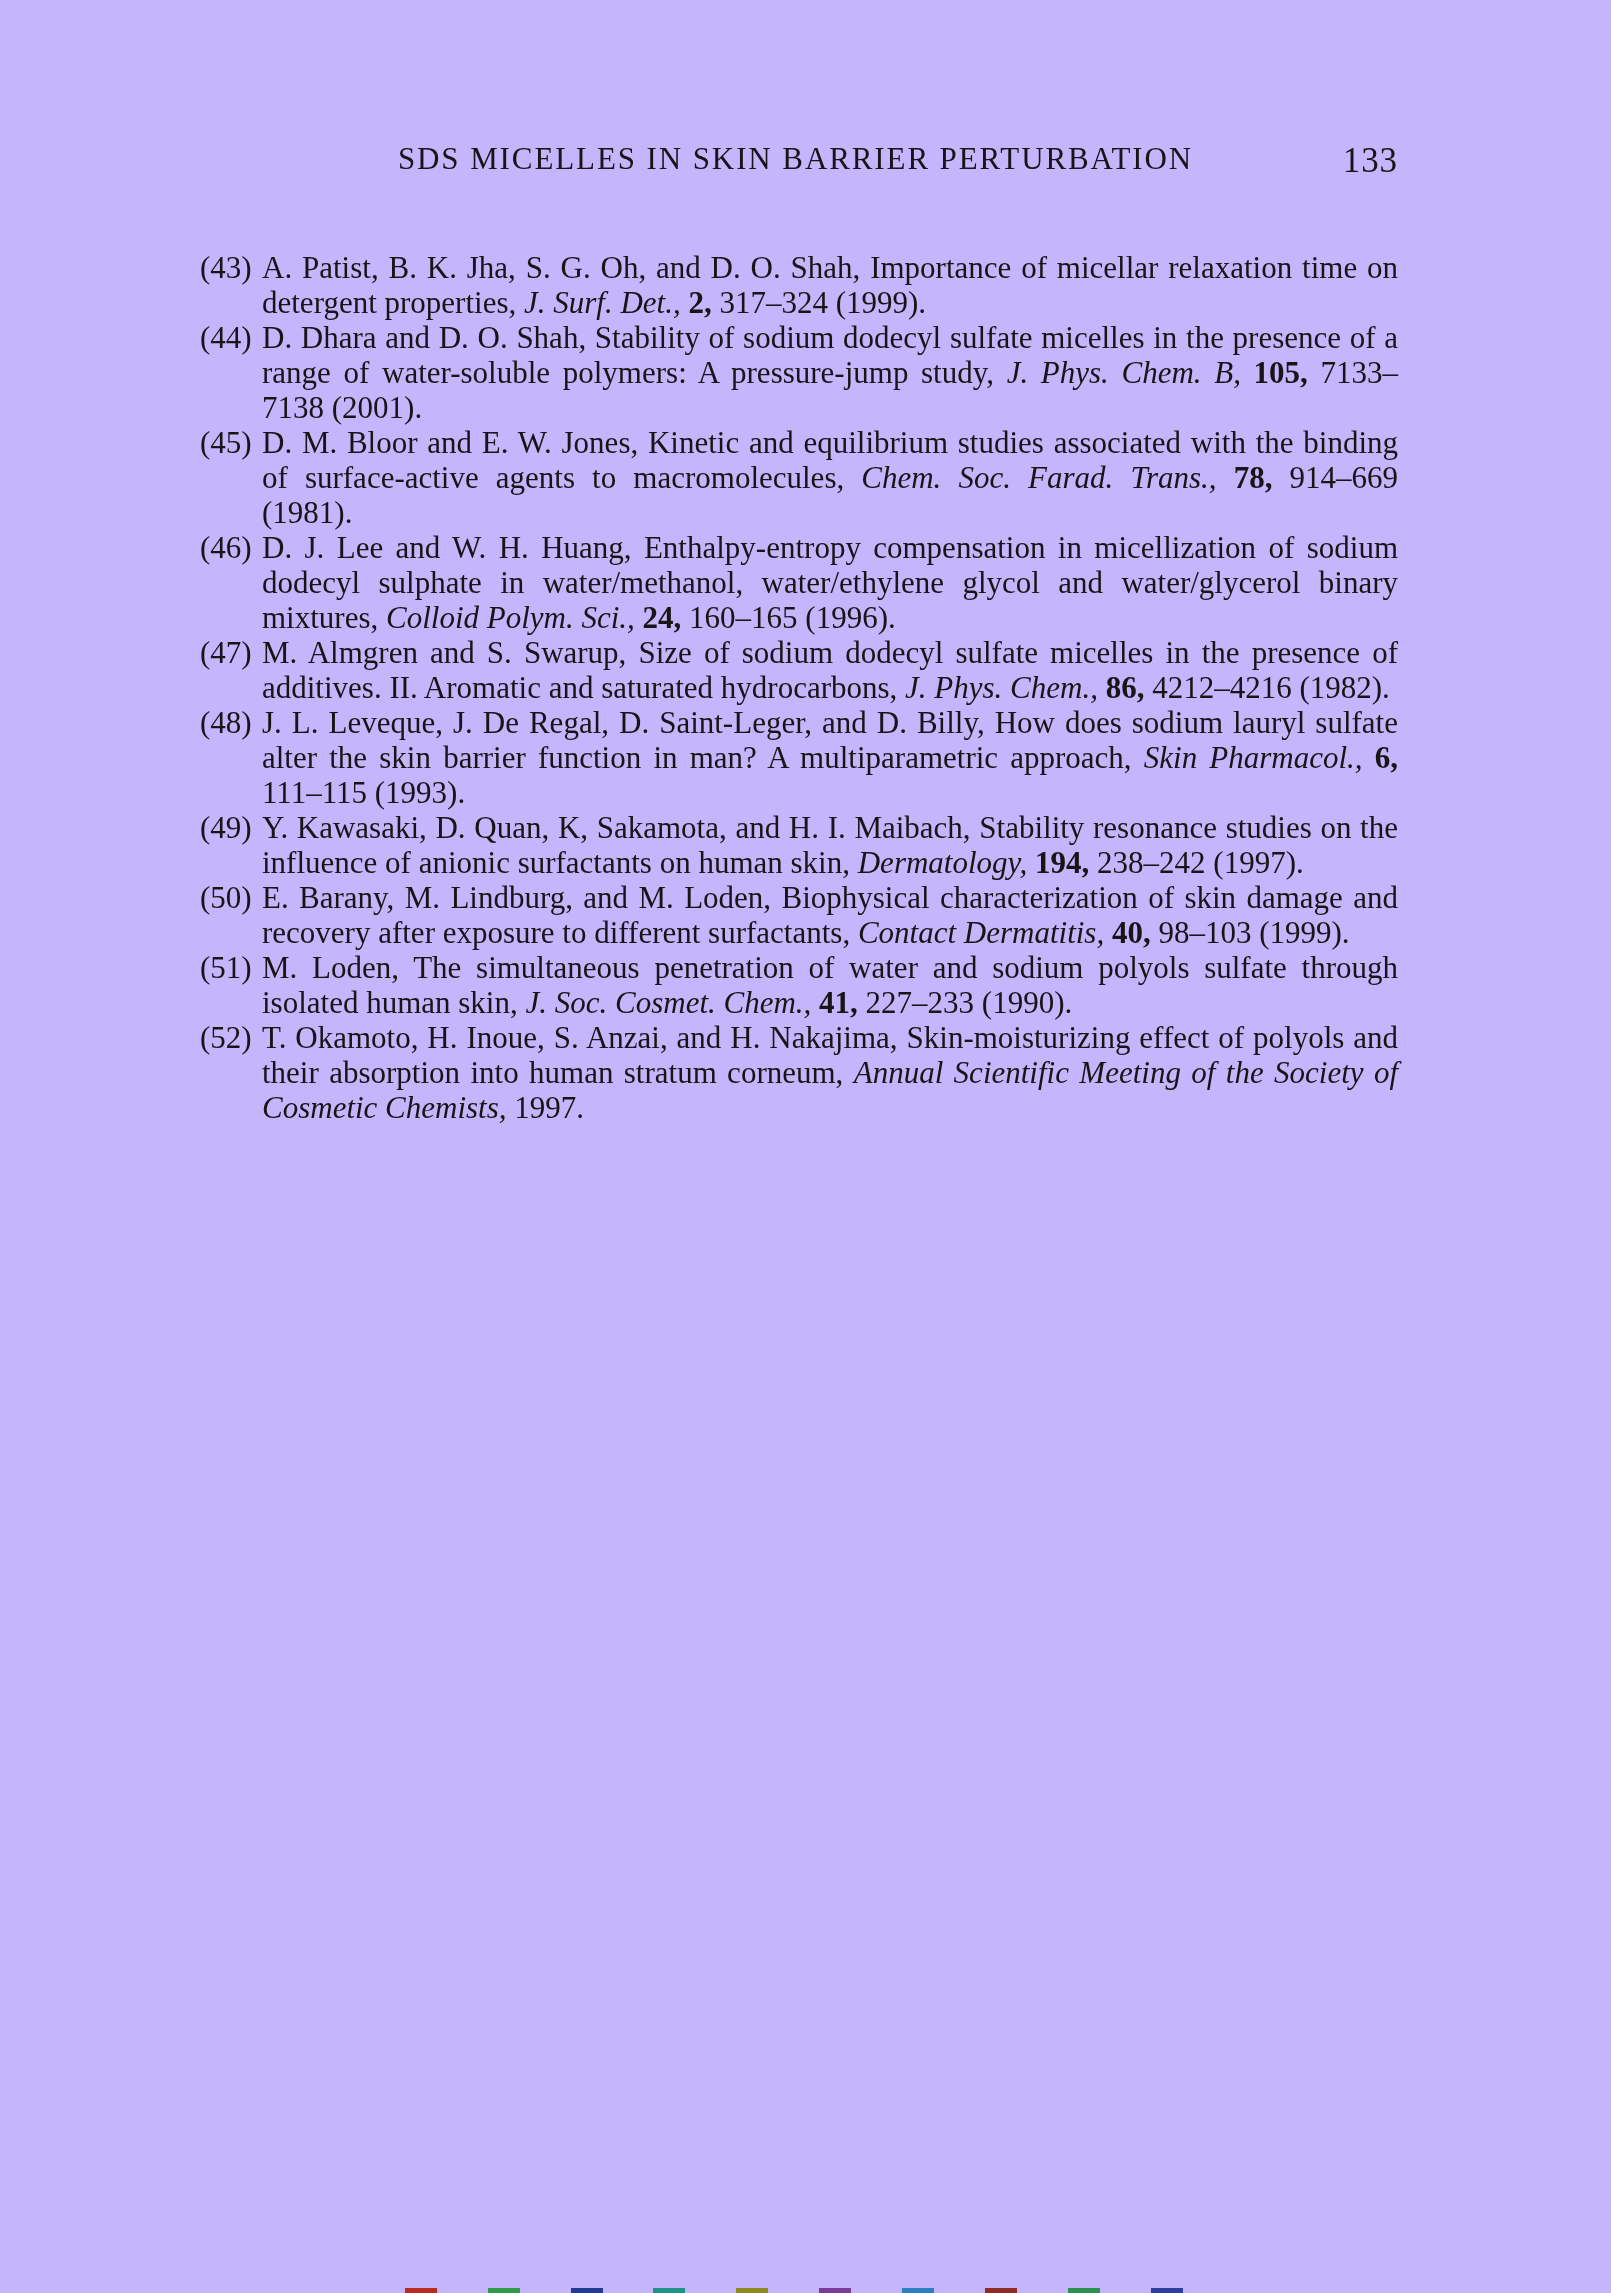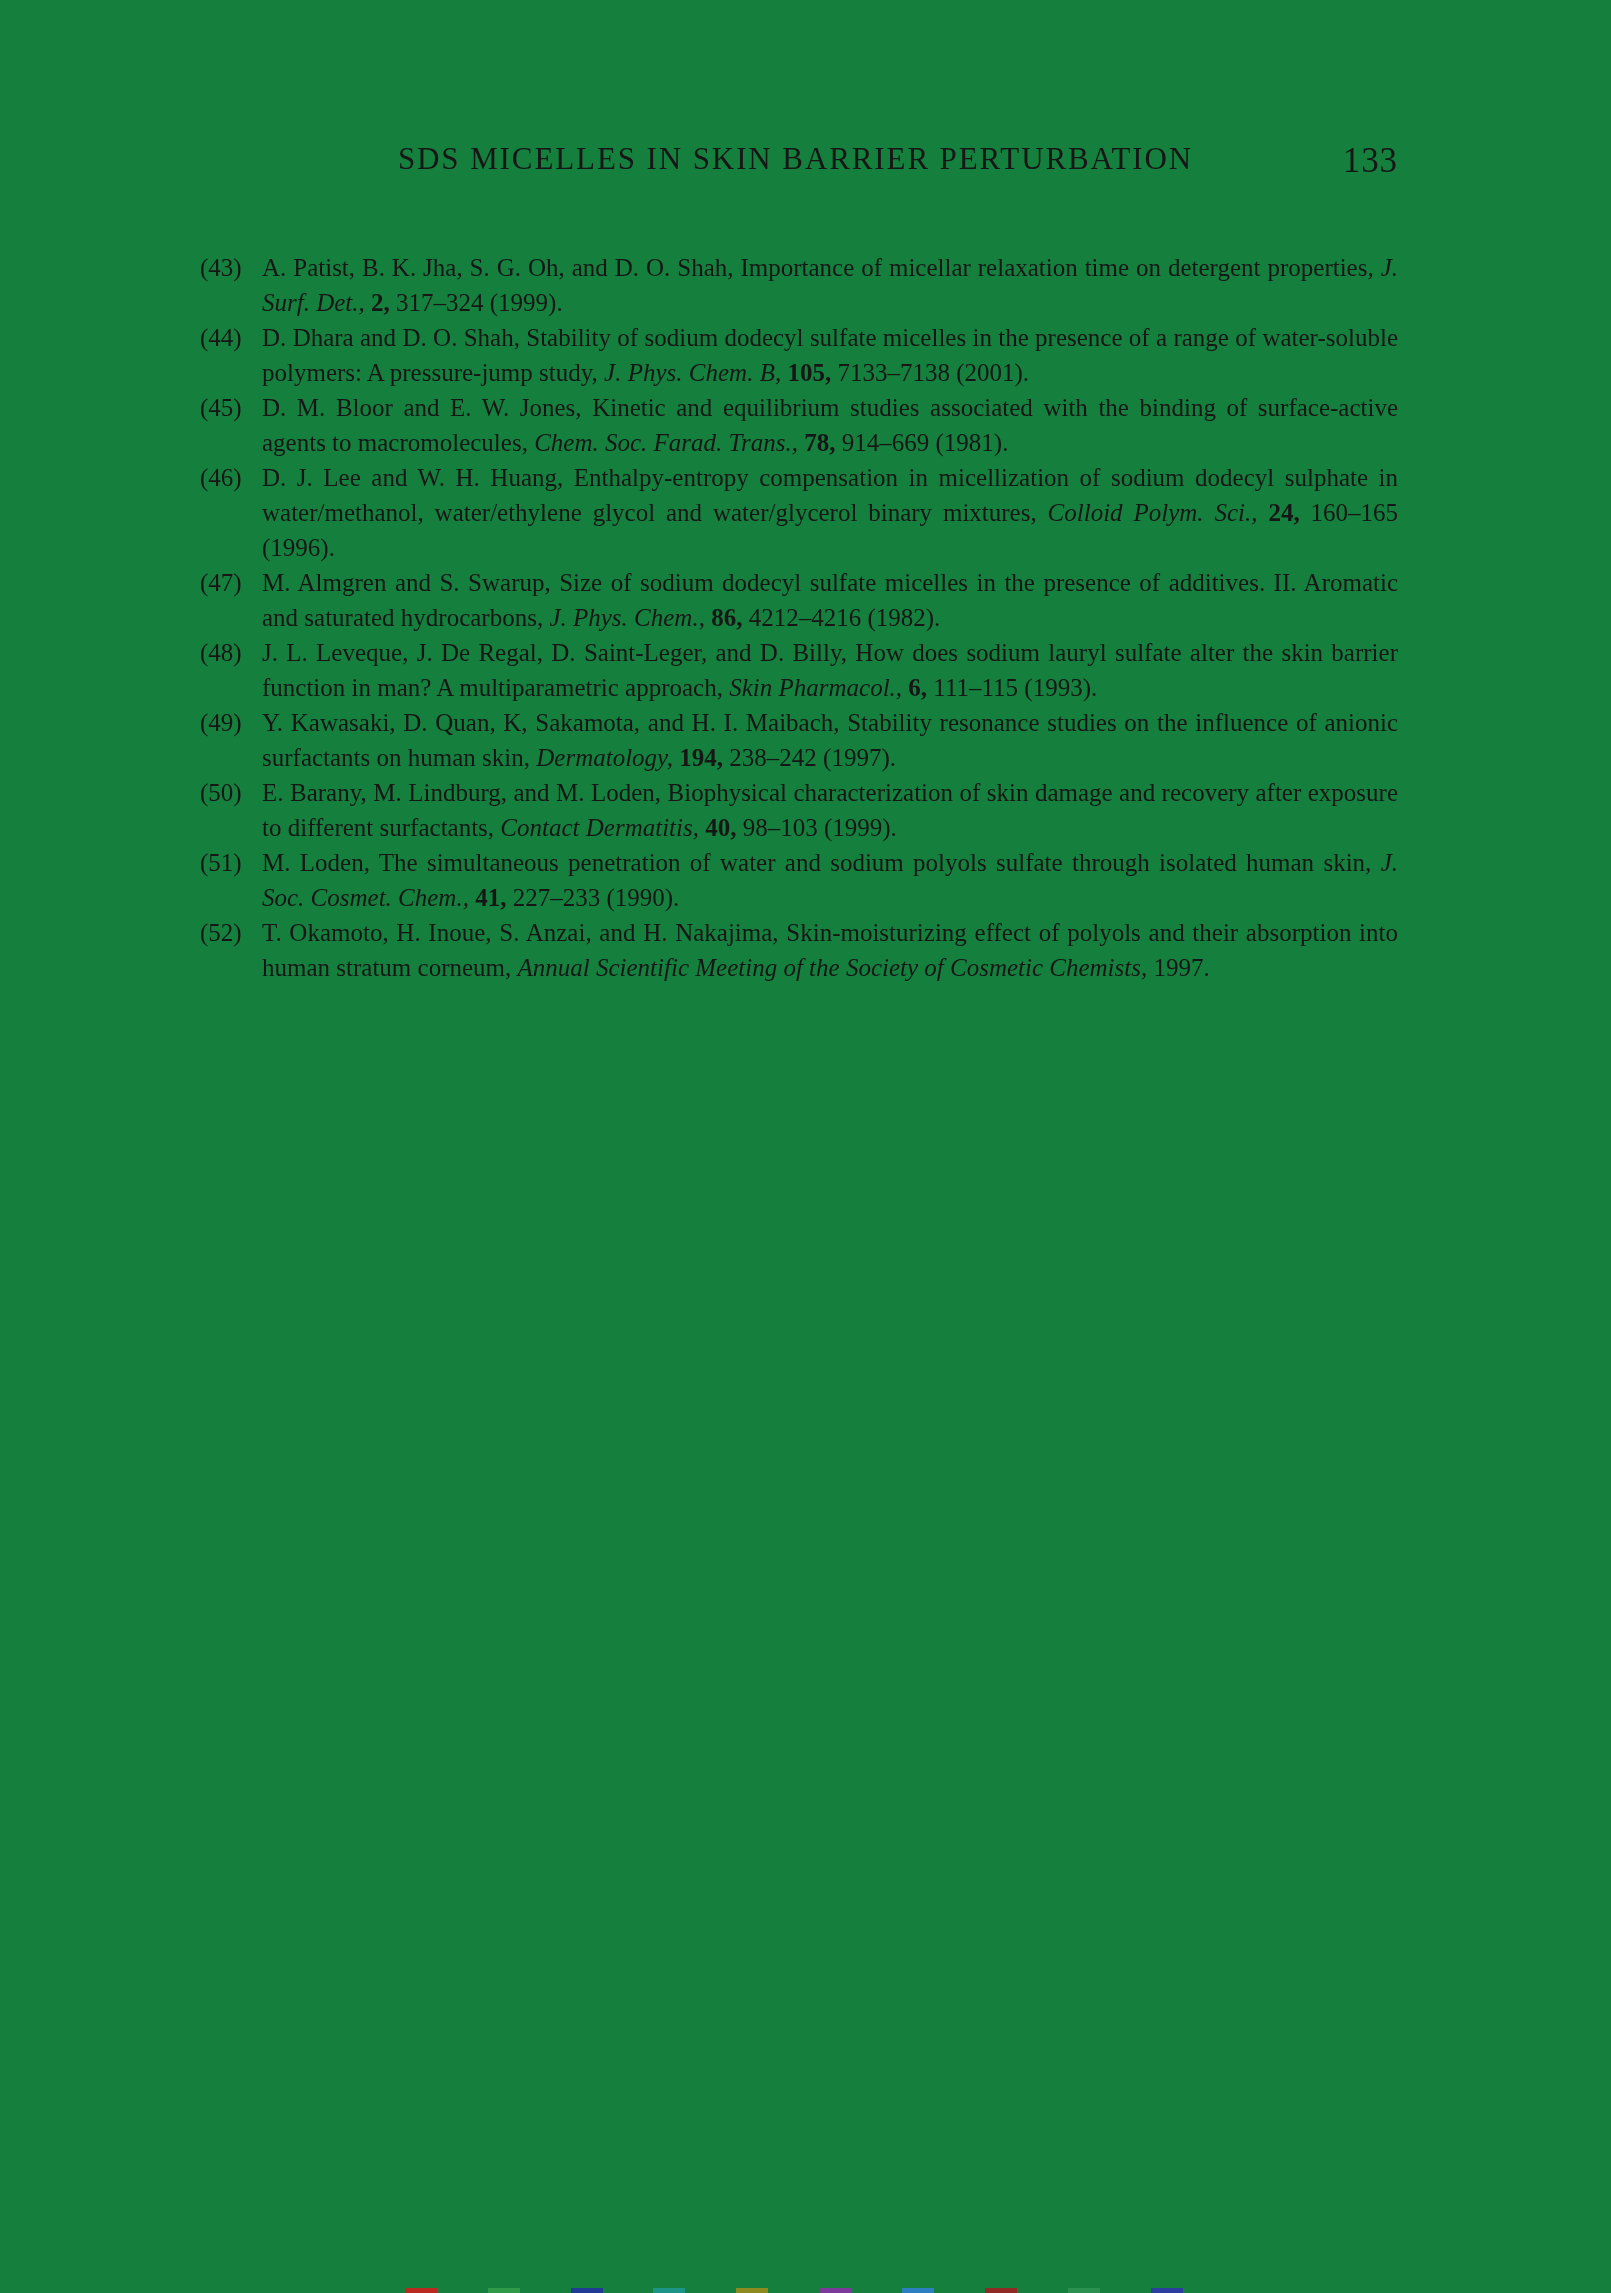--- a/index.html
+++ b/index.html
@@ -4,21 +4,21 @@
 <style>
   html, body {
     margin: 0;
     padding: 0;
     background: #ffffff;
   }
   .page {
     position: relative;
     width: 1611px;
     height: 2294px;
-    background: #15803d;
+    background: #c4b5fd;
     font-family: "Liberation Serif", "DejaVu Serif", serif;
     color: #161616;
     overflow: hidden;
   }
   .running-head {
     position: absolute;
     top: 141px;
     left: 193px;
     width: 1205px;
     height: 41px;
@@ -35,21 +35,21 @@
     right: 0;
     top: 0;
     font-size: 35px;
     letter-spacing: 0.9px;
   }
   .refs {
     position: absolute;
     top: 250px;
     left: 200px;
     width: 1198px;
-    font-size: 25px;
+    font-size: 31px;
     line-height: 35px;
   }
   .ref {
     position: relative;
     padding-left: 62px;
     text-align: justify;
   }
   .ref .num {
     position: absolute;
     left: 0;

